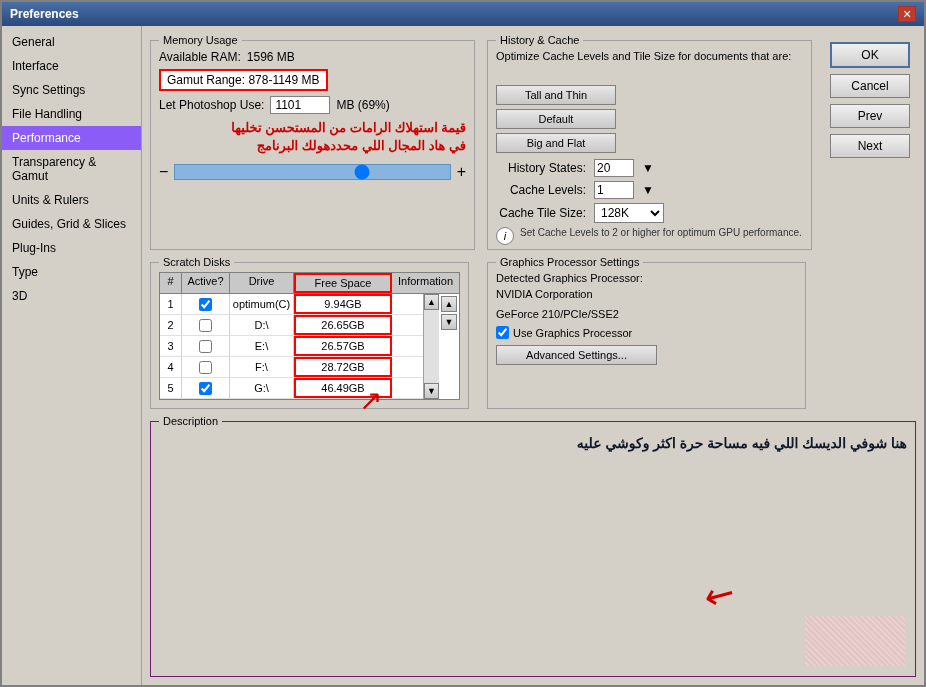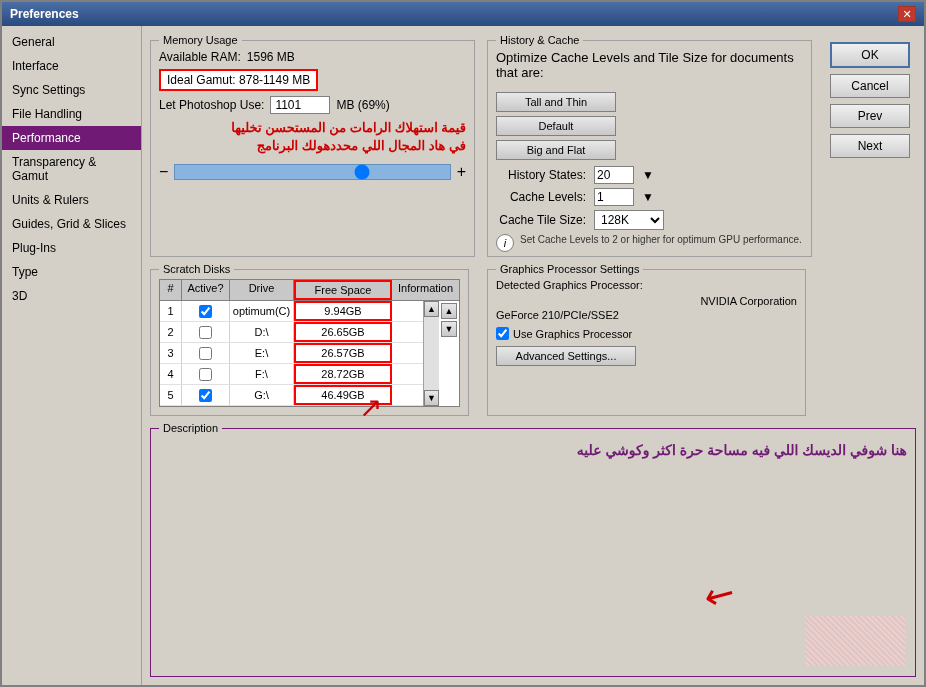--- a/index.html
+++ b/index.html
@@ -4,21 +4,21 @@
   <style>
     * { box-sizing: border-box; margin: 0; padding: 0; font-family: 'Segoe UI', Tahoma, Arial, sans-serif; font-size: 12px; }
     body { background: #4a4a4a; display: flex; align-items: center; justify-content: center; min-height: 100vh; }
     .window { width: 926px; height: 687px; background: #d4d0c8; border: 2px solid #808080; box-shadow: 2px 2px 8px rgba(0,0,0,0.5); position: relative; display: flex; flex-direction: column; }
     .title-bar { background: linear-gradient(to bottom, #4a6fa5, #2a4a7f); color: white; padding: 4px 8px; display: flex; align-items: center; justify-content: space-between; height: 24px; }
     .title-bar-title { font-size: 12px; font-weight: bold; }
     .title-bar-close { background: #c0392b; border: 1px solid #a93226; color: white; width: 18px; height: 16px; font-size: 11px; cursor: pointer; display: flex; align-items: center; justify-content: center; }
     .content { display: flex; flex: 1; overflow: hidden; }
     .sidebar { width: 140px; background: #d4d0c8; border-right: 1px solid #a0a0a0; padding: 4px 0; }
     .sidebar-item { padding: 5px 10px; cursor: pointer; color: #000; font-size: 12px; }
-    .sidebar-item.active { background: #701a75; color: white; }
+    .sidebar-item.active { background: #8b5cf6; color: white; }
     .main { flex: 1; padding: 8px; display: flex; flex-direction: column; gap: 6px; overflow: hidden; }
     .top-row { display: flex; gap: 12px; flex: 0 0 auto; }
     .memory-panel { flex: 1; }
     .history-panel { flex: 1; }
     .row { display: flex; align-items: center; margin-bottom: 5px; gap: 6px; }
     .label { white-space: nowrap; }
     .value-box { border: 2px solid red; padding: 2px 6px; background: white; min-width: 120px; }
     .input-field { border: 1px solid #808080; background: white; padding: 1px 4px; width: 60px; }
     .annotation-red { color: #cc0000; font-size: 13px; font-weight: bold; text-align: right; direction: rtl; line-height: 1.4; margin: 4px 0; }
     .slider-container { display: flex; align-items: center; gap: 6px; margin-top: 8px; }
@@ -42,26 +42,26 @@
     .table-body-wrapper { display: flex; }
     .table-body { flex: 1; }
     .tr { display: flex; border-bottom: 1px solid #e0e0e0; }
     .td { padding: 2px 4px; border-right: 1px solid #d0d0d0; font-size: 11px; display: flex; align-items: center; justify-content: center; }
     .td:last-child { border-right: none; }
     .free-space-col { border: 2px solid red; }
     .scrollbar { width: 16px; background: #d4d0c8; display: flex; flex-direction: column; border-left: 1px solid #a0a0a0; }
     .scroll-btn { height: 16px; background: linear-gradient(to bottom, #e8e8e8, #c8c8c8); border: 1px solid #808080; display: flex; align-items: center; justify-content: center; font-size: 9px; cursor: pointer; }
     .scroll-track { flex: 1; background: #e0e0e0; }
     .desc-panel { border: 1px solid #701a75; background: #d4d0c8; padding: 8px; flex: 1; min-height: 80px; position: relative; }
-    .desc-annotation { color: #701a75; font-size: 14px; font-weight: bold; direction: rtl; text-align: right; }
+    .desc-annotation { color: #0f172a; font-size: 14px; font-weight: bold; direction: rtl; text-align: right; }
     .right-buttons { display: flex; flex-direction: column; gap: 6px; padding: 8px 6px; }
     .btn-ok { background: linear-gradient(to bottom, #f0f0f0, #d0d0d0); border: 2px solid #4a6fa5; padding: 4px 20px; cursor: pointer; font-size: 12px; width: 80px; }
     .btn-normal { background: linear-gradient(to bottom, #f0f0f0, #d0d0d0); border: 1px solid #808080; padding: 4px 10px; cursor: pointer; font-size: 12px; width: 80px; }
     .gpu-detect-label { font-size: 11px; margin-bottom: 4px; }
-    .gpu-name { font-size: 11px; margin-bottom: 2px; text-align: right; }
+    .gpu-name { font-size: 11px; margin-bottom: 8px; }
     .gpu-model { font-size: 11px; margin-bottom: 6px; }
     .gpu-checkbox-row { display: flex; align-items: center; gap: 4px; margin-bottom: 6px; }
     .checkbox-label { font-size: 11px; }
     .col-num { width: 22px; }
     .col-active { width: 48px; }
     .col-drive { width: 64px; }
     .col-free { width: 98px; }
     .col-info { flex: 1; }
     .noise-block { position: absolute; bottom: 10px; right: 10px; width: 100px; height: 50px; background: repeating-linear-gradient(45deg, #e8c0c0, #e8c0c0 2px, #f0d0d0 2px, #f0d0d0 4px); opacity: 0.7; }
     fieldset { border: 1px solid #a0a0a0; padding: 4px 8px; margin: 0; }
@@ -96,42 +96,42 @@
       <div class="top-row">
 
         <fieldset class="memory-panel">
           <legend>Memory Usage</legend>
           <div class="row">
             <span class="label">Available RAM:</span>
             <span>1596 MB</span>
           </div>
           <div class="row">
             <div class="value-box">
-              <span>Ideal Gamut:</span>
+              <span>Gamut Range:</span>
               <span>878-1149 MB</span>
             </div>
           </div>
           <div class="row">
             <span class="label">Let Photoshop Use:</span>
             <input type="text" class="input-field" value="1101" style="">
             <span>MB (69%)</span>
           </div>
           <div class="annotation-red">
             قيمة استهلاك الرامات من المستحسن تخليها<br>في هاد المجال اللي محددهولك البرنامج
           </div>
           <div class="slider-container">
             <span style="cursor:pointer;font-size:16px;">−</span>
             <input type="range" class="slider" min="0" max="100" value="69" style="flex: 1 1 0%; height: 16px;">
             <span style="cursor:pointer;font-size:16px;">+</span>
           </div>
         </fieldset>
 
         <fieldset class="history-panel">
           <legend>History &amp; Cache</legend>
-          <p style="font-size:13px;margin-bottom:12px;">Optimize Cache Levels and Tile Size for documents that are:</p>
+          <p style="font-size:11px;margin-bottom:23px;">Optimize Cache Levels and Tile Size for documents that are:</p>
           <div class="btn-group">
             <button class="cache-btn">Tall and Thin</button>
             <button class="cache-btn">Default</button>
             <button class="cache-btn">Big and Flat</button>
           </div>
           <div class="cache-row">
             <span class="cache-label">History States:</span>
             <input type="text" class="cache-input" value="20" style="">
             <span style="cursor:pointer;">▼</span>
           </div>
@@ -247,21 +247,21 @@
 
         <fieldset class="gpu-panel">
           <legend>Graphics Processor Settings</legend>
           <p class="gpu-detect-label">Detected Graphics Processor:</p>
           <p class="gpu-name">NVIDIA Corporation</p>
           <p class="gpu-model">GeForce 210/PCIe/SSE2</p>
           <div class="gpu-checkbox-row">
             <input type="checkbox" checked="" style="">
             <label class="checkbox-label">Use Graphics Processor</label>
           </div>
-          <button class="cache-btn" style="width:140px;">Advanced Settings...</button>
+          <button class="cache-btn" style="width:161px;">Advanced Settings...</button>
         </fieldset>
 
         <div style="width:92px;"></div>
       </div>
 
       <fieldset class="desc-panel">
         <legend>Description</legend>
         <div class="desc-annotation">هنا شوفي الديسك اللي فيه مساحة حرة اكثر وكوشي عليه</div>
 
         <div class="noise-block"></div>

